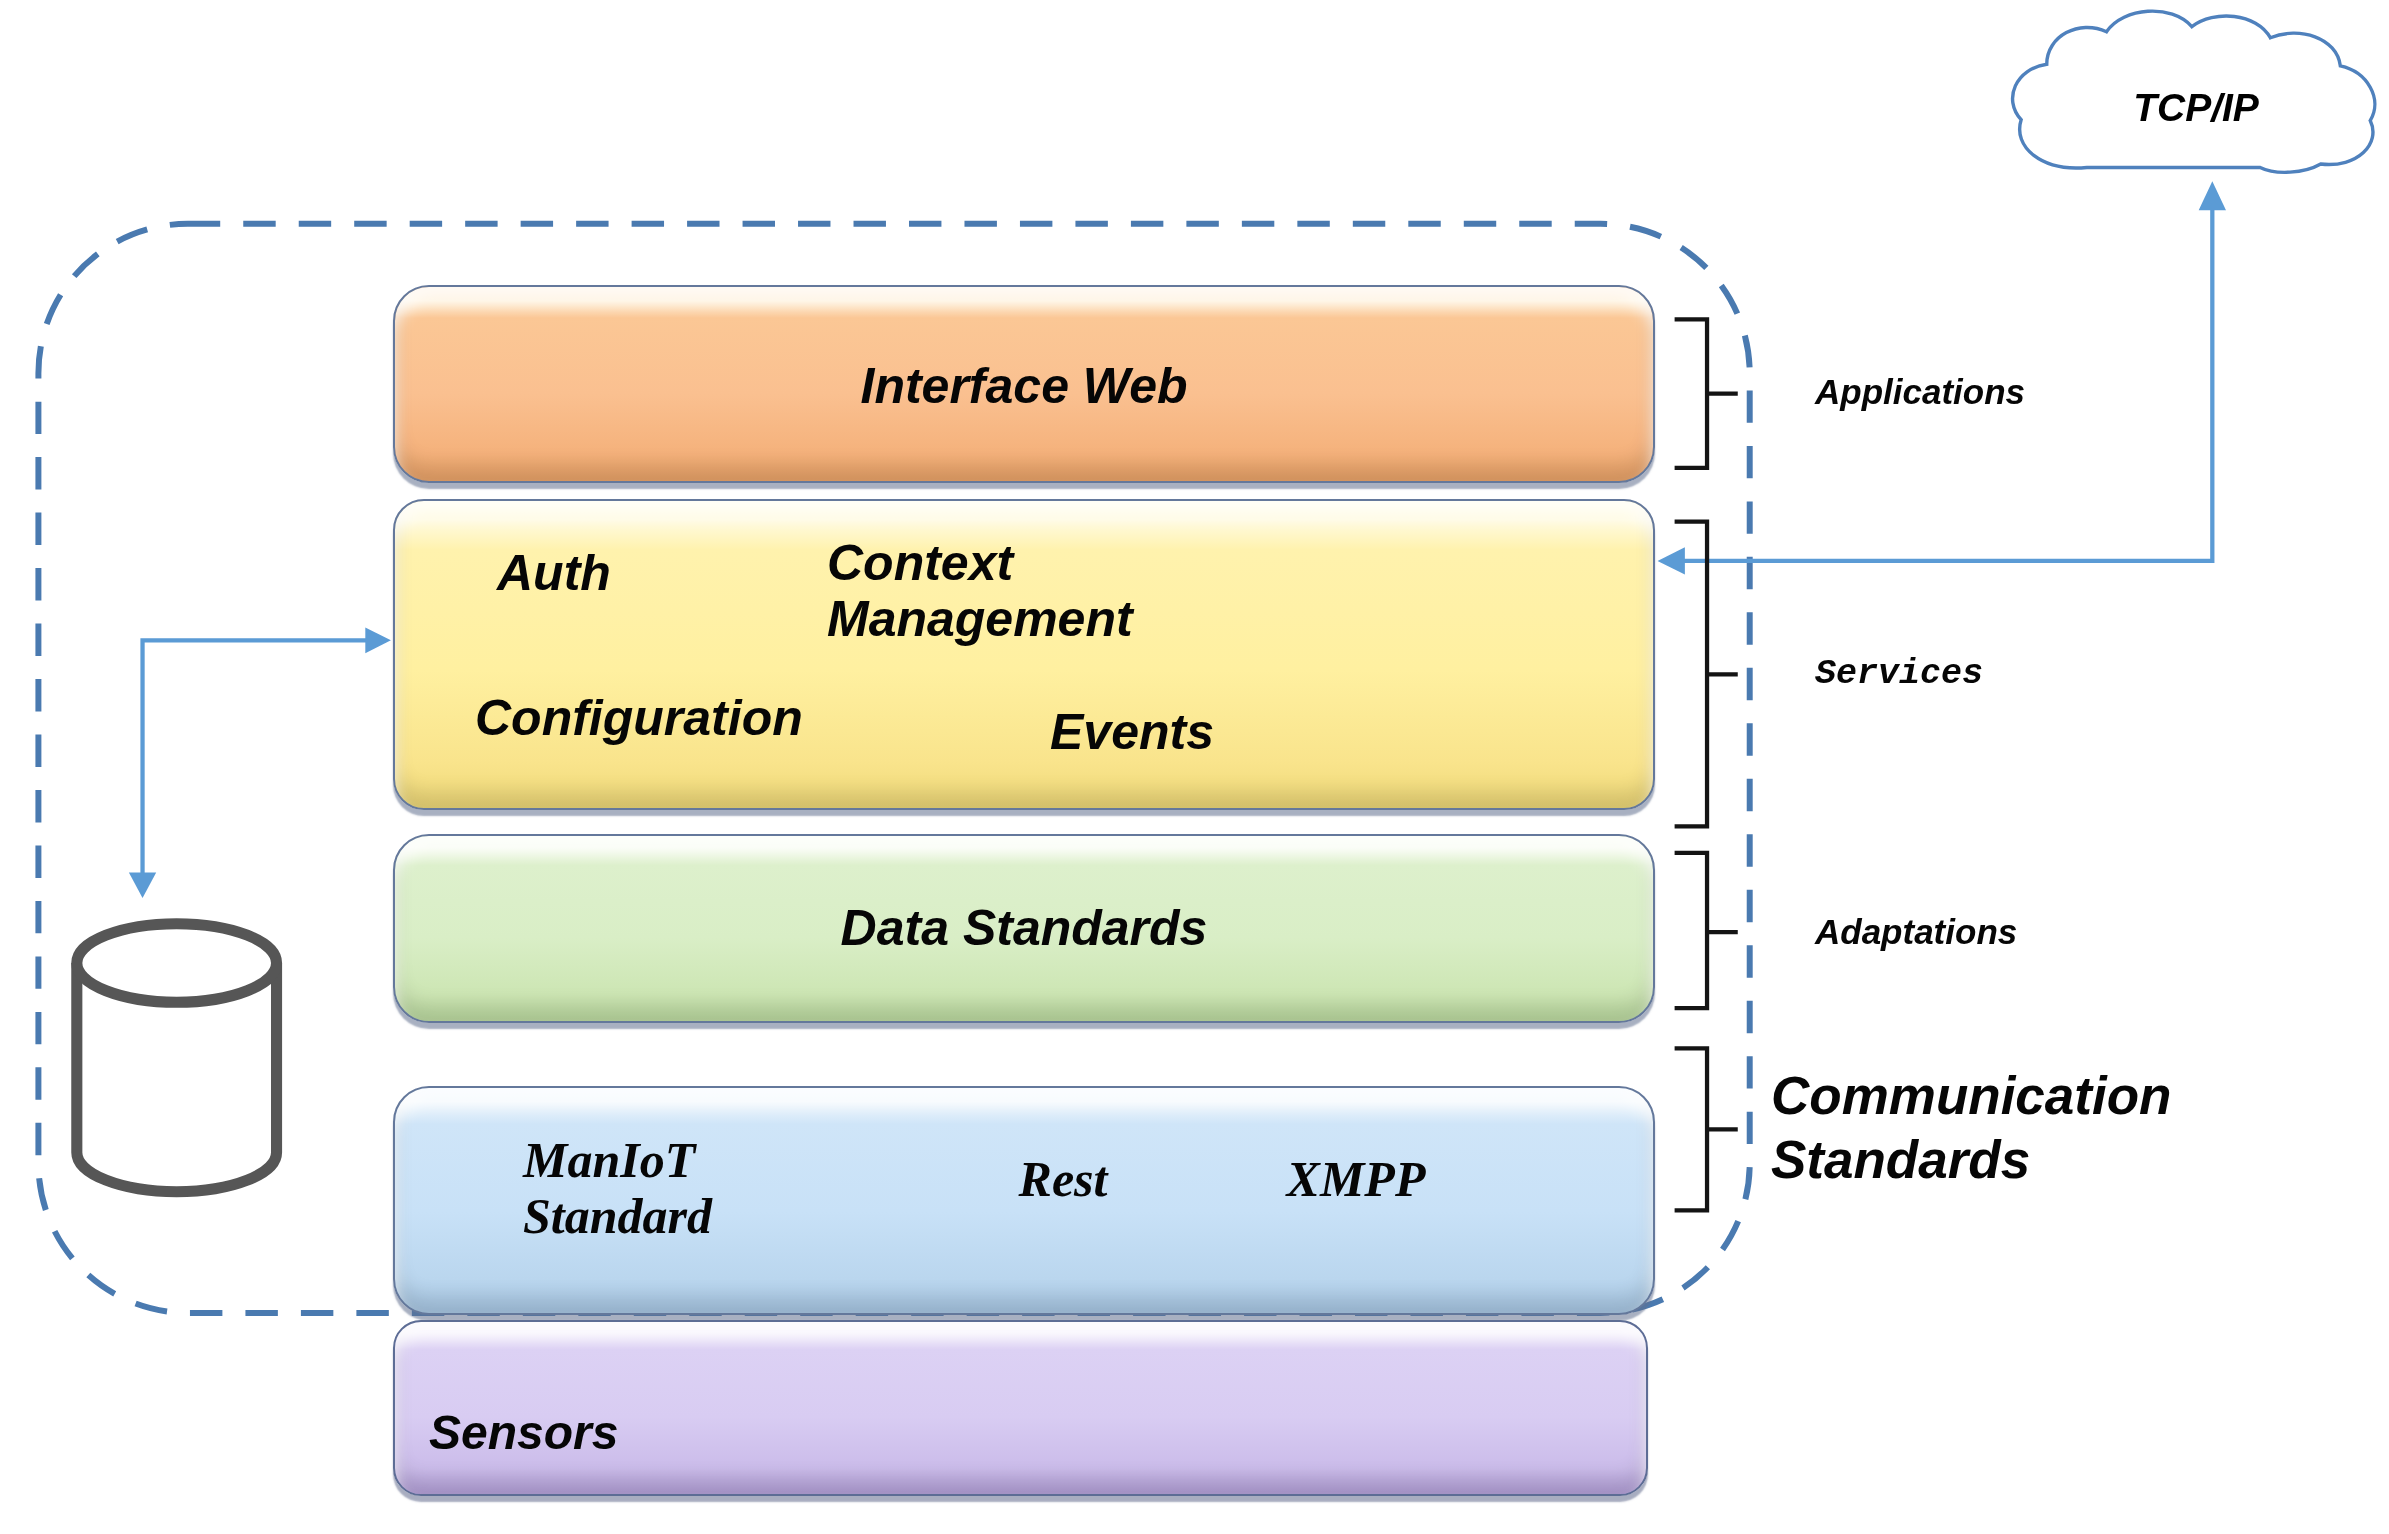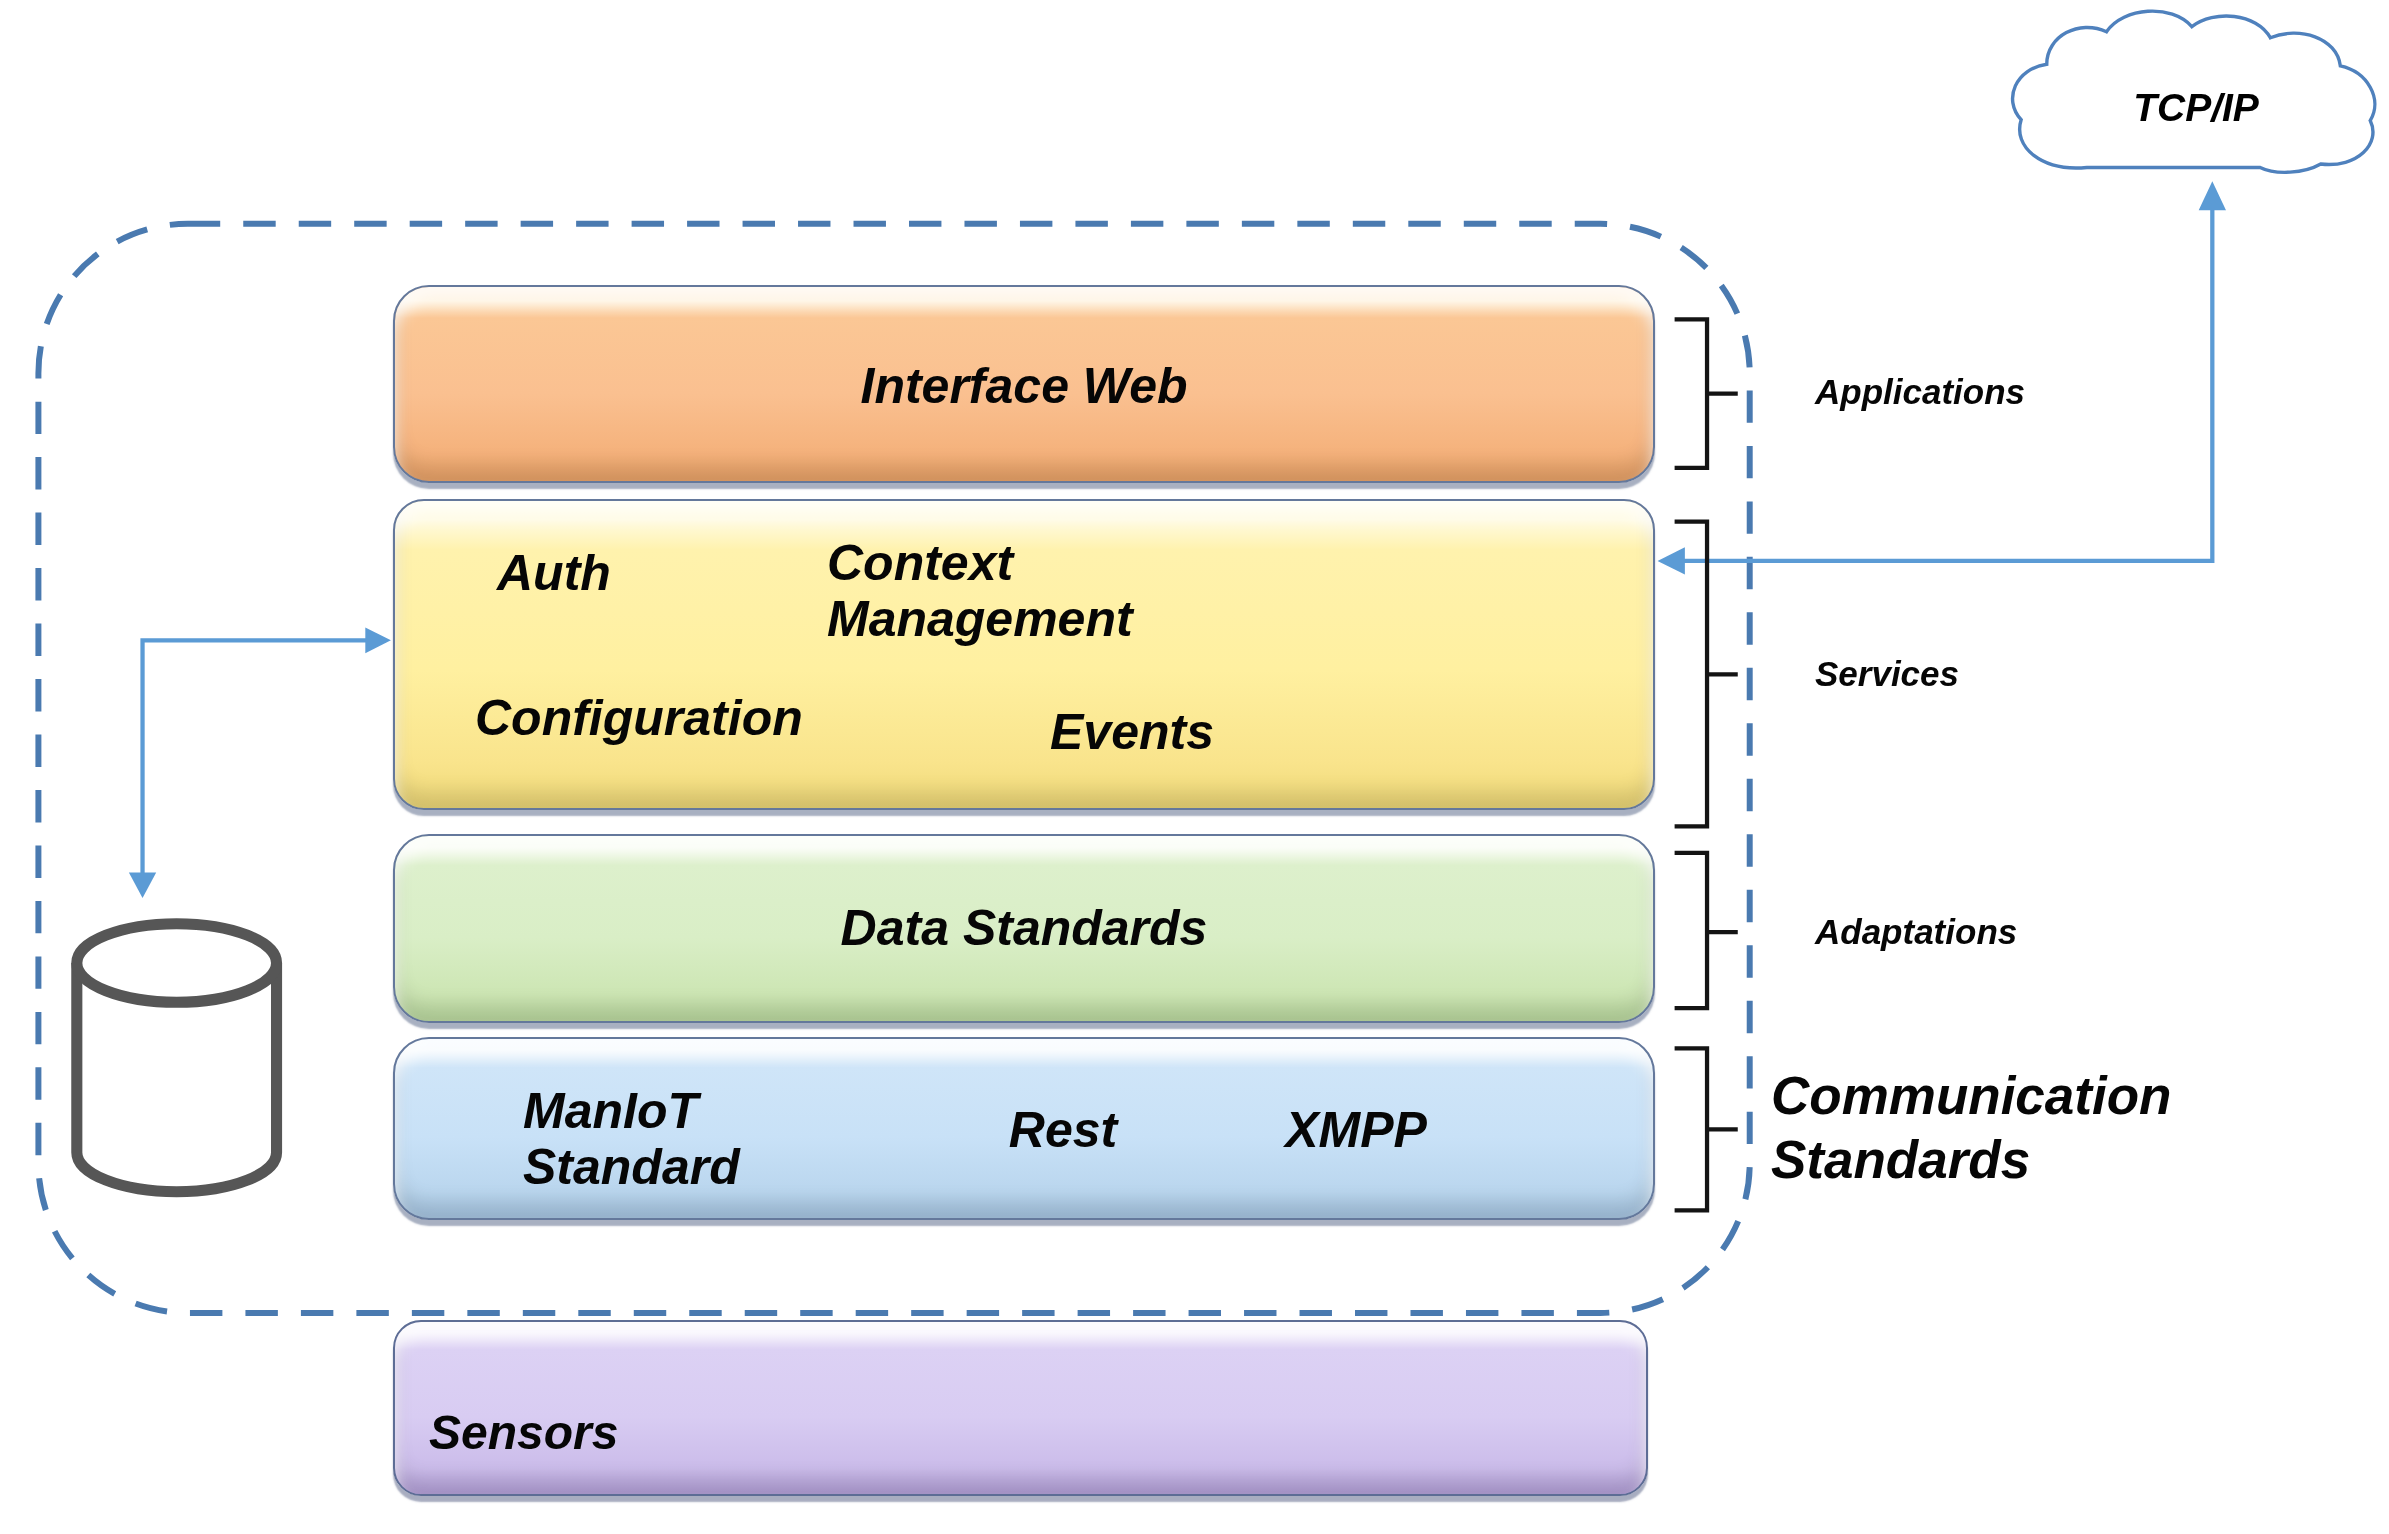--- a/index.html
+++ b/index.html
@@ -21,22 +21,22 @@
                inset 0 13.7px 15.4px rgba(255,255,255,.85),
                inset 0 -15.4px 19px rgba(0,0,0,.12);
   }
   .layer-applications{top:285px;height:198px;
     background:linear-gradient(180deg,#fddcba 0%,#fef0d8 7%,#fbc795 16%,#fac090 55%,#f5b27c 85%,#eda express 100%);
     background:linear-gradient(180deg,#fddcba 0%,#fef0d8 7%,#fbc795 16%,#fac090 55%,#f5b27c 85%,#eda569 100%);}
   .layer-services{top:499px;height:311px;
     background:linear-gradient(180deg,#fff8cf 0%,#fffbe2 6%,#fff2ad 16%,#fff0a0 55%,#f9e48c 85%,#efd978 100%);border-radius:31px;}
   .layer-adaptations{top:834px;height:189px;
     background:linear-gradient(180deg,#edf7e2 0%,#f6fbef 6%,#ddf0cc 16%,#d9eec6 55%,#cde6b4 85%,#bedda2 100%);}
-  .layer-communication{top:1037px;height:183px;
-    background:linear-gradient(180deg,#e4f0fc 0%,#f2f8fd 6%,#cfe5f8 16%,#c8e1f7 55%,#bad6ee 85%,#a9c9e6 100%);}
+  .layer-communication{top:1086px;height:229px;
+    background:linear-gradient(180deg,#e4f0fc 0%,#f2f8fd 6%,#cfe5f8 16%,#c8e1f7 55%,#bad6ee 85%,#a9c9e6 100%);font-family:Liberation Serif, serif;}
   .layer-sensors{
     position:absolute;left:393px;top:1320px;width:1255px;height:176px;
     box-sizing:border-box;
     border:2.6px solid #5d6d95;
     border-radius:28px;
     background:linear-gradient(180deg,#e9e2f8 0%,#f3eefb 6%,#dcd1f4 16%,#d8ccf2 55%,#cbbcea 85%,#b7a3dd 100%);
     box-shadow:0 6px 1.7px rgba(96,106,140,.55),
                inset 0 13.7px 15.4px rgba(255,255,255,.85),
                inset 0 -15.4px 19px rgba(0,0,0,.12);
   }
@@ -149,18 +149,18 @@
     <span class="box-label wrap" style="left:128px;top:44px;width:256px;">ManIoT Standard</span>
     <span class="box-label" style="left:668px;top:91px;transform:translate(-50%,-50%);">Rest</span>
     <span class="box-label" style="left:961px;top:91px;transform:translate(-50%,-50%);">XMPP</span>
   </div>
 
   <div class="layer-sensors">
     <span class="box-label vcenter" style="left:34px;top:111px;font-size:48px;">Sensors</span>
   </div>
 
   <div class="side-label" style="top:392px;">Applications</div>
-  <div class="side-label" style="top:674px;">Services</div>
+  <div class="side-label" style="top:674px;font-family:Liberation Mono, monospace;">Services</div>
   <div class="side-label" style="top:932px;">Adaptations</div>
   <div class="side-label-block" style="top:1064px;">Communication Standards</div>
 
 </div>
 
 
 </body></html>

